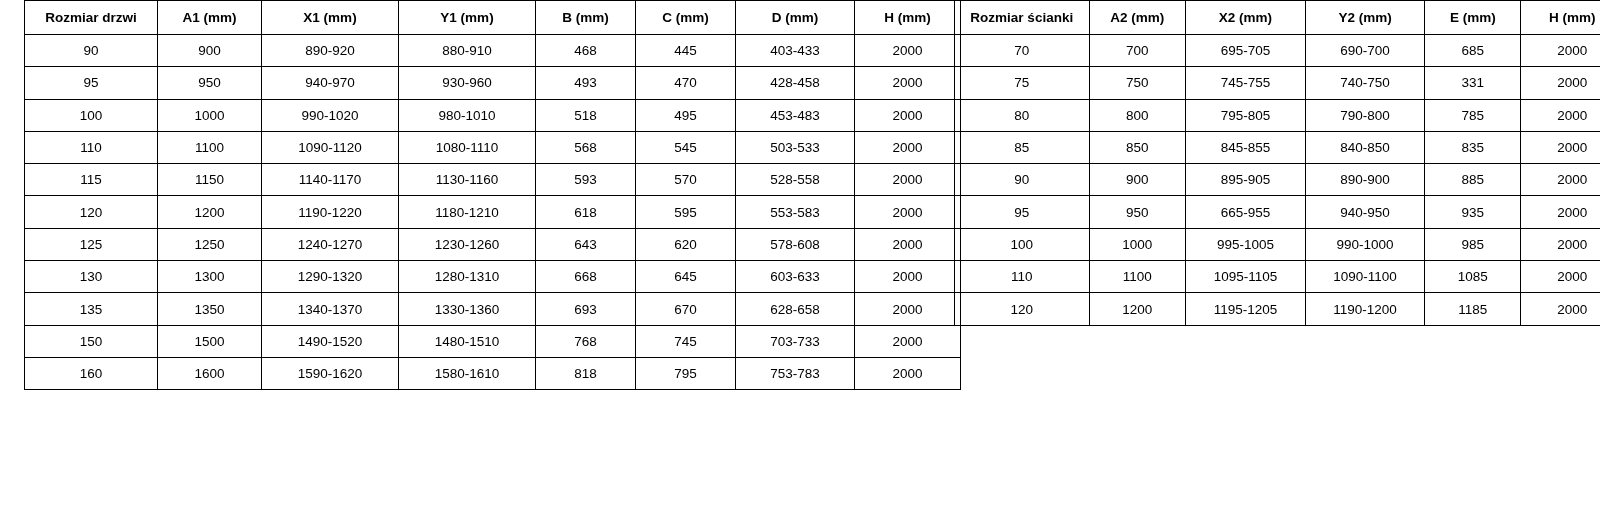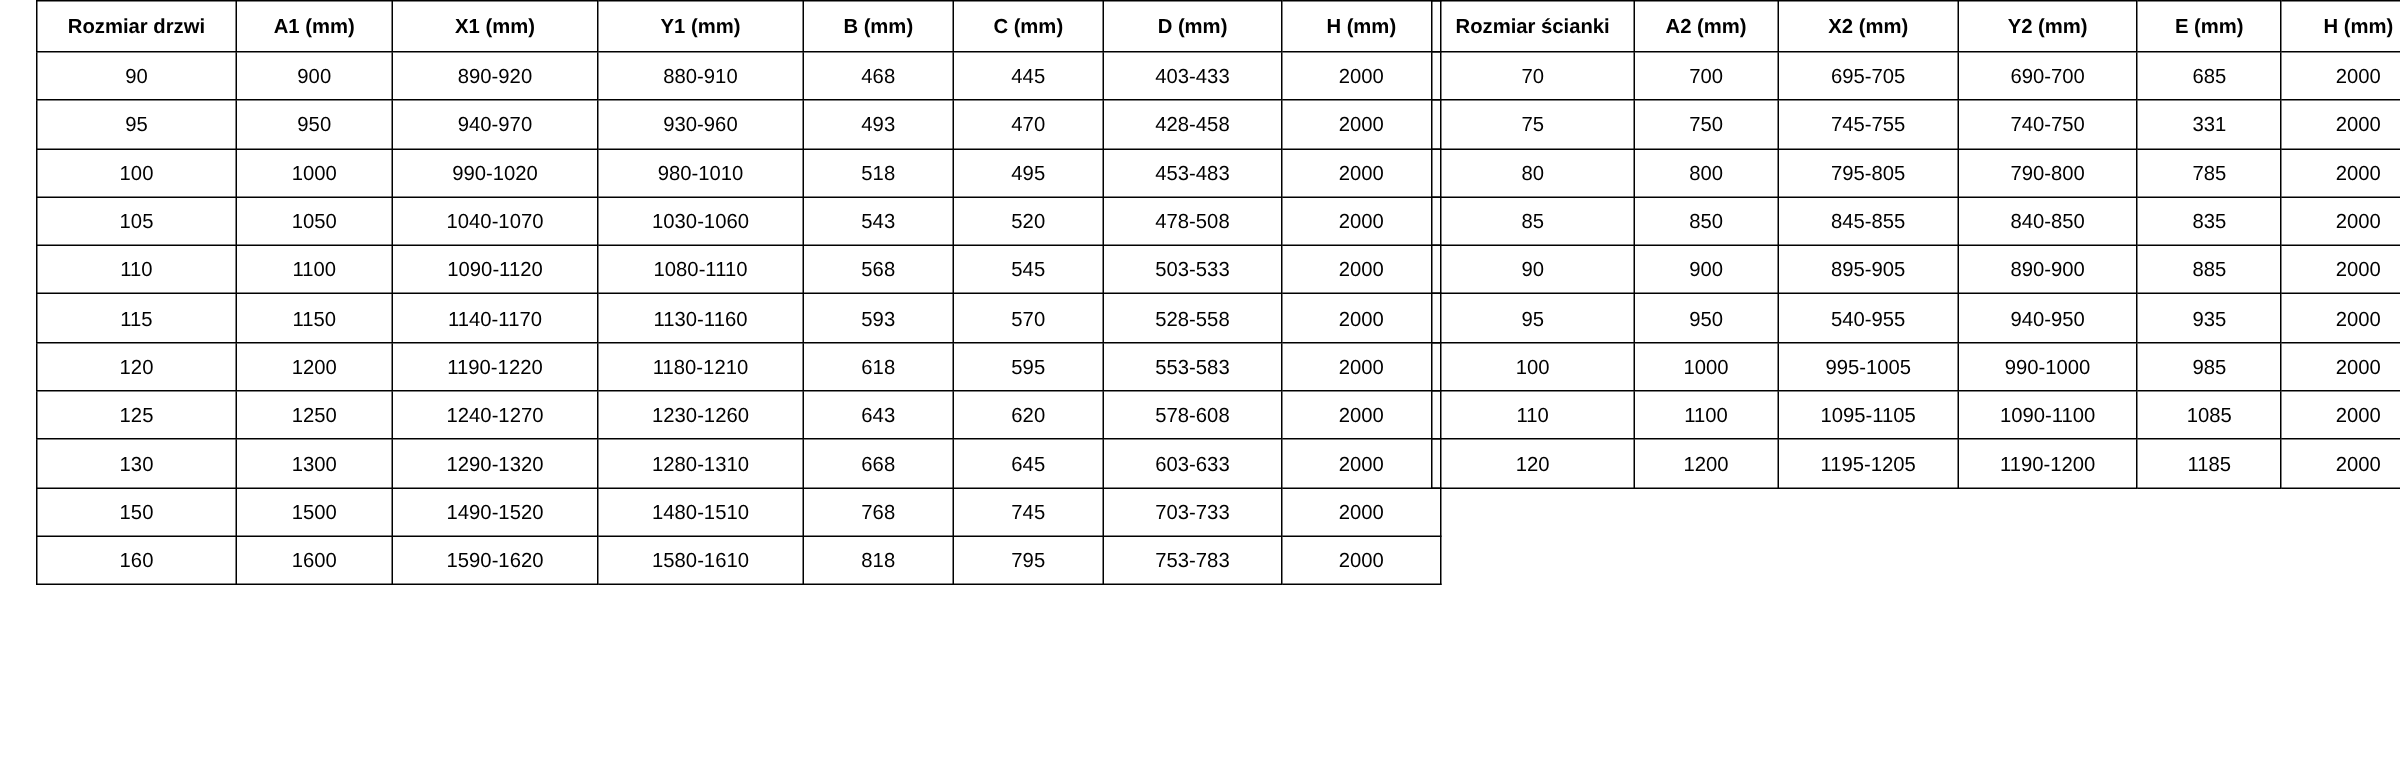--- a/index.html
+++ b/index.html
@@ -120,30 +120,20 @@
             <td>100</td>
             <td>1000</td>
             <td>990-1020</td>
             <td>980-1010</td>
             <td>518</td>
             <td>495</td>
             <td>453-483</td>
             <td>2000</td>
           </tr>
           <tr>
-            <td>105</td>
-            <td>1050</td>
-            <td>1040-1070</td>
-            <td>1030-1060</td>
-            <td>543</td>
-            <td>520</td>
-            <td>478-508</td>
-            <td>2000</td>
-          </tr>
-          <tr>
             <td>110</td>
             <td>1100</td>
             <td>1090-1120</td>
             <td>1080-1110</td>
             <td>568</td>
             <td>545</td>
             <td>503-533</td>
             <td>2000</td>
           </tr>
           <tr>
@@ -177,20 +167,30 @@
             <td>2000</td>
           </tr>
           <tr>
             <td>130</td>
             <td>1300</td>
             <td>1290-1320</td>
             <td>1280-1310</td>
             <td>668</td>
             <td>645</td>
             <td>603-633</td>
+            <td>2000</td>
+          </tr>
+          <tr>
+            <td>135</td>
+            <td>1350</td>
+            <td>1340-1370</td>
+            <td>1330-1360</td>
+            <td>693</td>
+            <td>670</td>
+            <td>628-658</td>
             <td>2000</td>
           </tr>
           <tr>
             <td>150</td>
             <td>1500</td>
             <td>1490-1520</td>
             <td>1480-1510</td>
             <td>768</td>
             <td>745</td>
             <td>703-733</td>
@@ -267,21 +267,21 @@
             <td>90</td>
             <td>900</td>
             <td>895-905</td>
             <td>890-900</td>
             <td>885</td>
             <td>2000</td>
           </tr>
           <tr>
             <td>95</td>
             <td>950</td>
-            <td>540-955</td>
+            <td>665-955</td>
             <td>940-950</td>
             <td>935</td>
             <td>2000</td>
           </tr>
           <tr>
             <td>100</td>
             <td>1000</td>
             <td>995-1005</td>
             <td>990-1000</td>
             <td>985</td>

